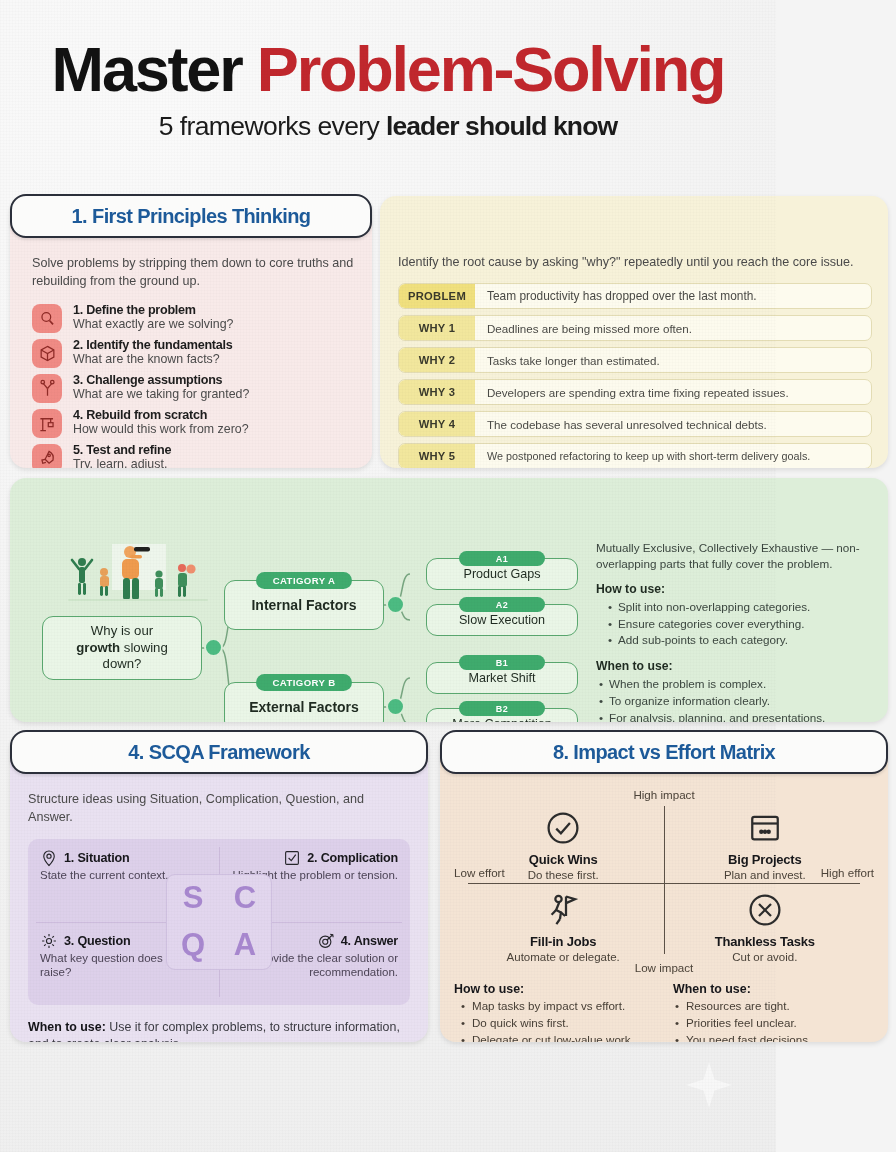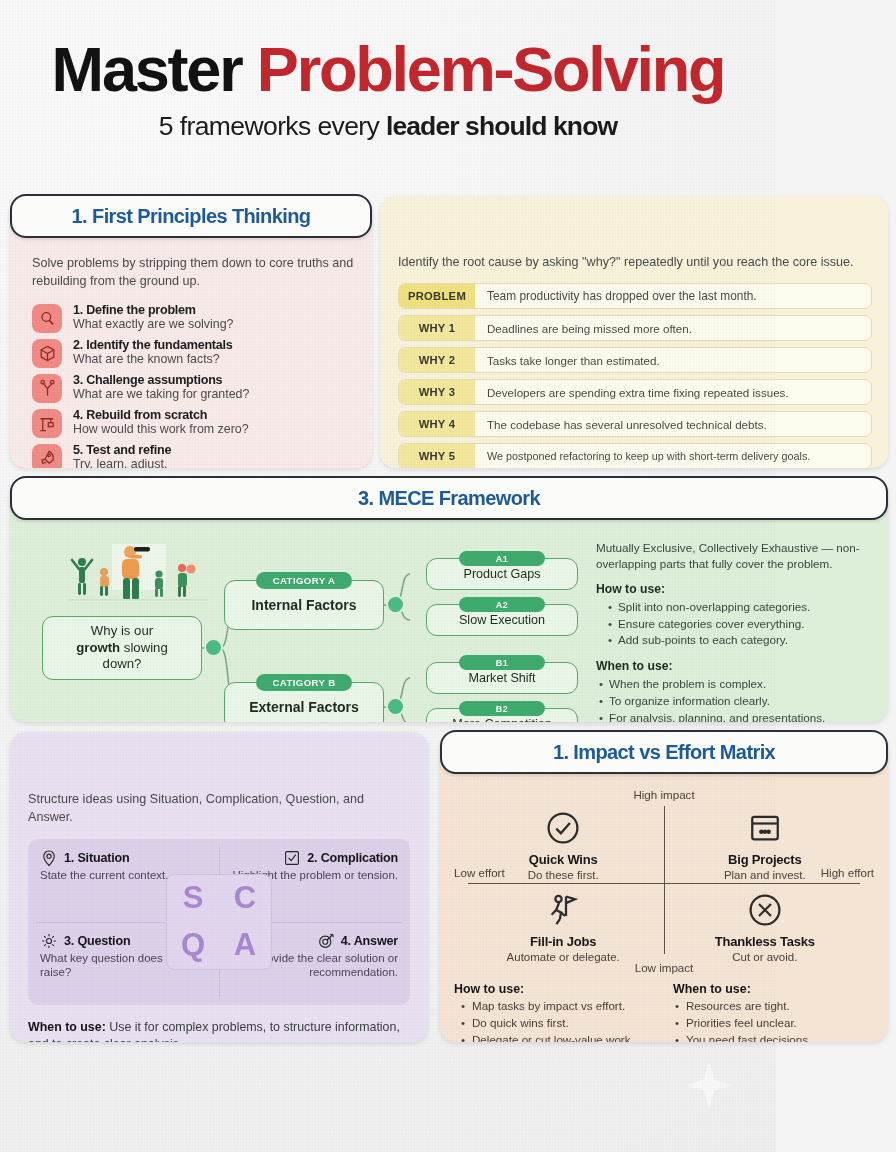--- a/index.html
+++ b/index.html
@@ -462,23 +462,20 @@
             <ul>
               <li>When the problem is complex.</li>
               <li>To organize information clearly.</li>
               <li>For analysis, planning, and presentations.</li>
             </ul>
           </div>
 
         </div>
       </div>
     </div>
-    <div class="card-head">
-      <span>3. MECE Framework</span>
-    </div>
   </div>
 
   <div class="card" id="card4">
     <div class="card-body">
       <div class="card-inner">
         <p class="desc">Structure ideas using Situation, Complication, Question, and Answer.</p>
 
         <div class="scqa-grid">
           <span class="vline"></span>
           <span class="hline"></span>
@@ -535,20 +532,23 @@
             <span>Q</span>
             <span>A</span>
           </div>
         </div>
 
         <p class="scqa-foot">
           <b>When to use:</b>
           <span>Use it for complex problems, to structure information, and to create clear analysis.</span>
         </p>
       </div>
+    </div>
+    <div class="card-head">
+      <span>4. SCQA Framework</span>
     </div>
   </div>
 
   <div class="card" id="card5">
     <div class="card-body">
       <div class="card-inner">
 
         <div class="matrix">
           <span class="axis-v"></span>
           <span class="axis-h"></span>
@@ -619,18 +619,18 @@
               <li>Resources are tight.</li>
               <li>Priorities feel unclear.</li>
               <li>You need fast decisions.</li>
             </ul>
           </div>
         </div>
 
       </div>
     </div>
     <div class="card-head">
-      <span>1. Impact vs Effort Matrix</span>
+      <span>8. Impact vs Effort Matrix</span>
     </div>
   </div>
 
   <span class="watermark"></span>
 </div>
 
 </body></html>

